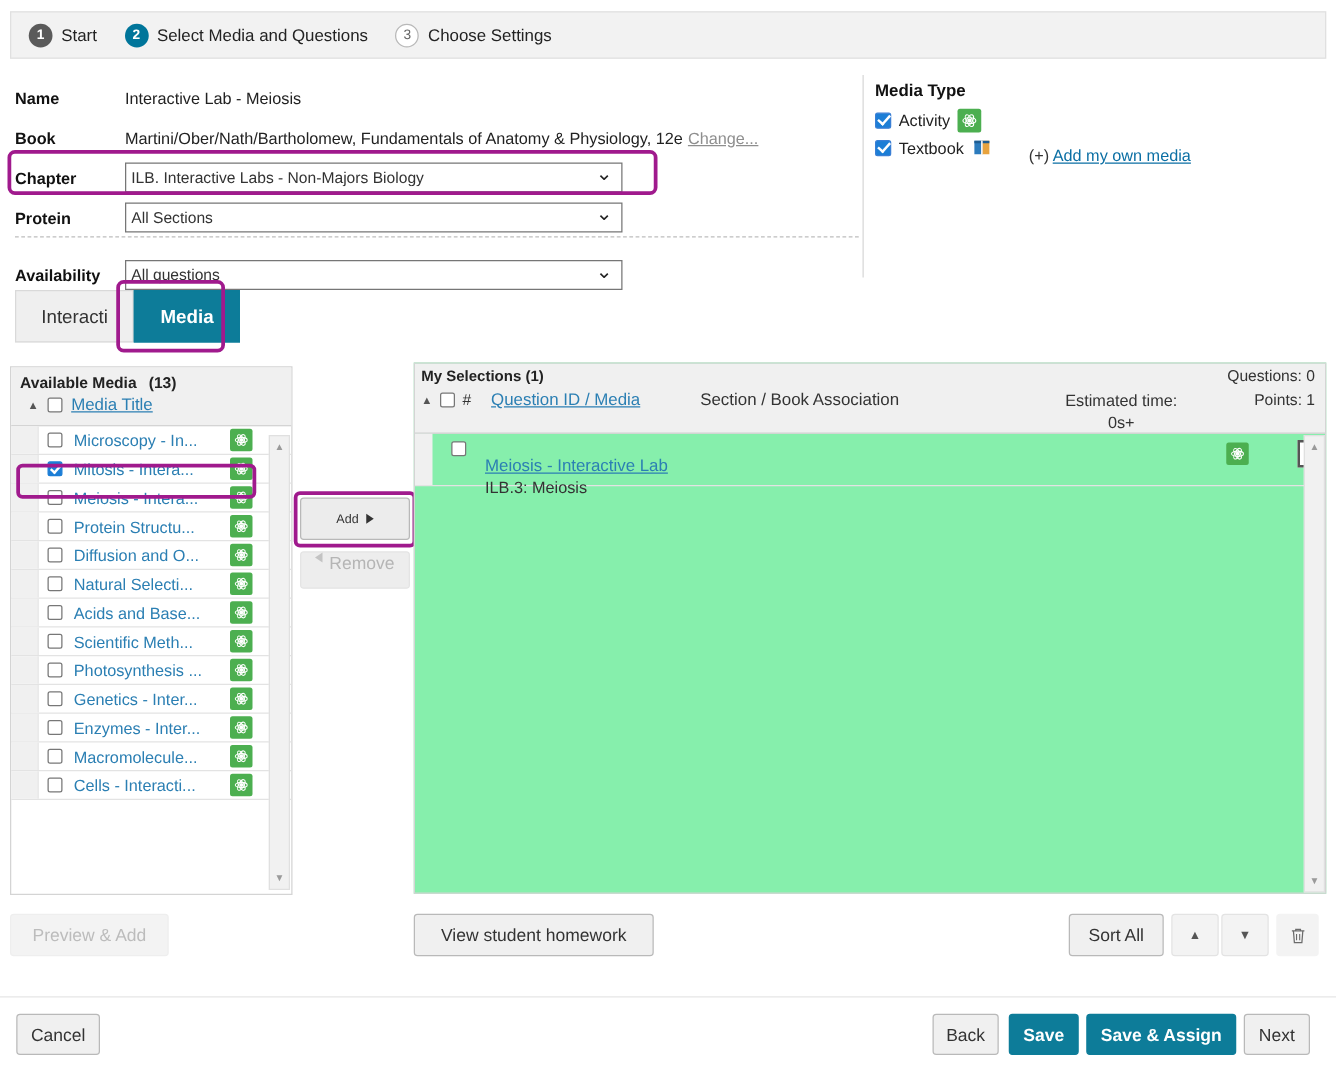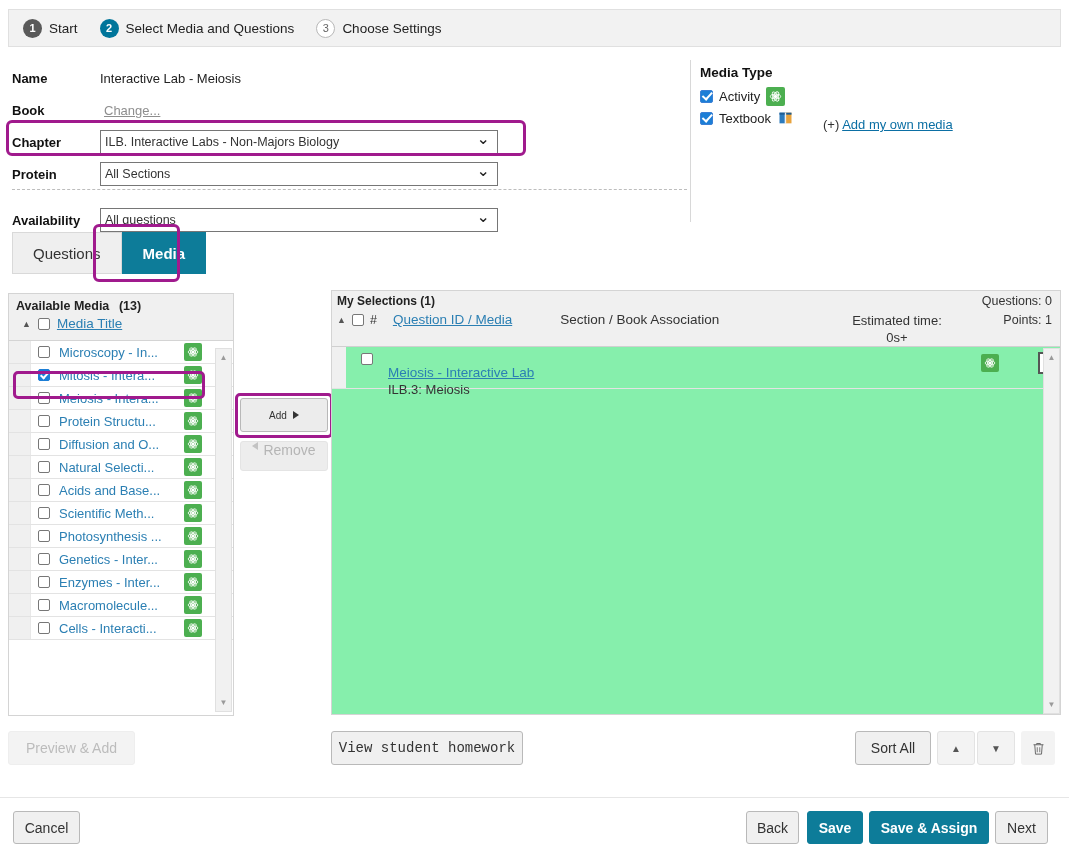--- a/index.html
+++ b/index.html
@@ -200,21 +200,21 @@
 
   
   .btn{
     font-family:"Liberation Sans", sans-serif; font-size:14px;
     border:1px solid #b9b9b9; background:#f0f0f0; color:#333;
     border-radius:3px; display:inline-flex; align-items:center; justify-content:center;
   }
   .btn.disabled{ color:#bcbcbc; background:#f3f3f3; border-color:#eeeeee; }
   .btn.teal{ background:#0d7c99; color:#fff; border-color:#0d7c99; font-weight:bold;}
   #preview-add{ position:absolute; left:8px; top:731px; width:127px; height:34px; }
-  #view-hw{ position:absolute; left:331px; top:731px; width:192px; height:34px;font-family:Liberation Mono, monospace; }
+  #view-hw{ position:absolute; left:331px; top:731px; width:192px; height:34px; }
   #sort-all{ position:absolute; left:855px; top:731px; width:76px; height:34px; }
   #move-up{ position:absolute; left:937px; top:731px; width:38px; height:34px; border-color:#e3e3e3; background:#f3f3f3;}
   #move-down{ position:absolute; left:977px; top:731px; width:38px; height:34px; border-color:#e3e3e3; background:#f3f3f3;}
   #del-btn{ position:absolute; left:1021px; top:731px; width:34px; height:34px; border:none; background:#f3f3f3;}
 
   .footer-sep{ position:absolute; left:0; top:797px; width:1069px; border-top:1px solid #e6e6e6;}
   #cancel-btn{ position:absolute; left:13px; top:811px; width:67px; height:33px; }
   #back-btn{ position:absolute; left:746px; top:811px; width:53px; height:33px; }
   #save-btn{ position:absolute; left:807px; top:811px; width:56px; height:33px; }
   #saveassign-btn{ position:absolute; left:869px; top:811px; width:120px; height:33px; }
@@ -243,20 +243,21 @@
 
 <div class="form-left">
 
   <div class="frow">
     <div class="flabel">Name</div>
     <div class="fvalue">Interactive Lab - Meiosis</div>
   </div>
 
   <div class="frow">
     <div class="flabel">Book</div>
+    <div class="fvalue">Martini/Ober/Nath/Bartholomew, Fundamentals of Anatomy &amp; Physiology, 12e</div>
     <a class="change-link" href="#">Change...</a>
   </div>
 
   <div class="frow">
     <div class="flabel">Chapter</div>
     <span class="selwrap">
       <select class="sel">
         <option>ILB. Interactive Labs - Non-Majors Biology</option>
       </select>
       <span class="caret" style="font-size: 16px; top: -1px;">⌄</span>
@@ -319,21 +320,21 @@
     </span>
   </div>
 </div>
 
 <div class="addmedia">
   <span>(+)</span>
   <a href="#">Add my own media</a>
 </div>
 
 <div class="tabs">
-  <div class="tab">Questions</div>
+  <div class="tab">Interacti</div>
   <div class="tab active">Media</div>
 </div>
 <div class="hl-box" id="hl-media-tab"></div>
 
 <div class="avail">
   <div class="avail-head">
     <span class="avail-title">Available Media</span>
     <span class="avail-count">(13)</span>
     <div class="avail-subhead">
       <span class="sort-caret">▲</span>

